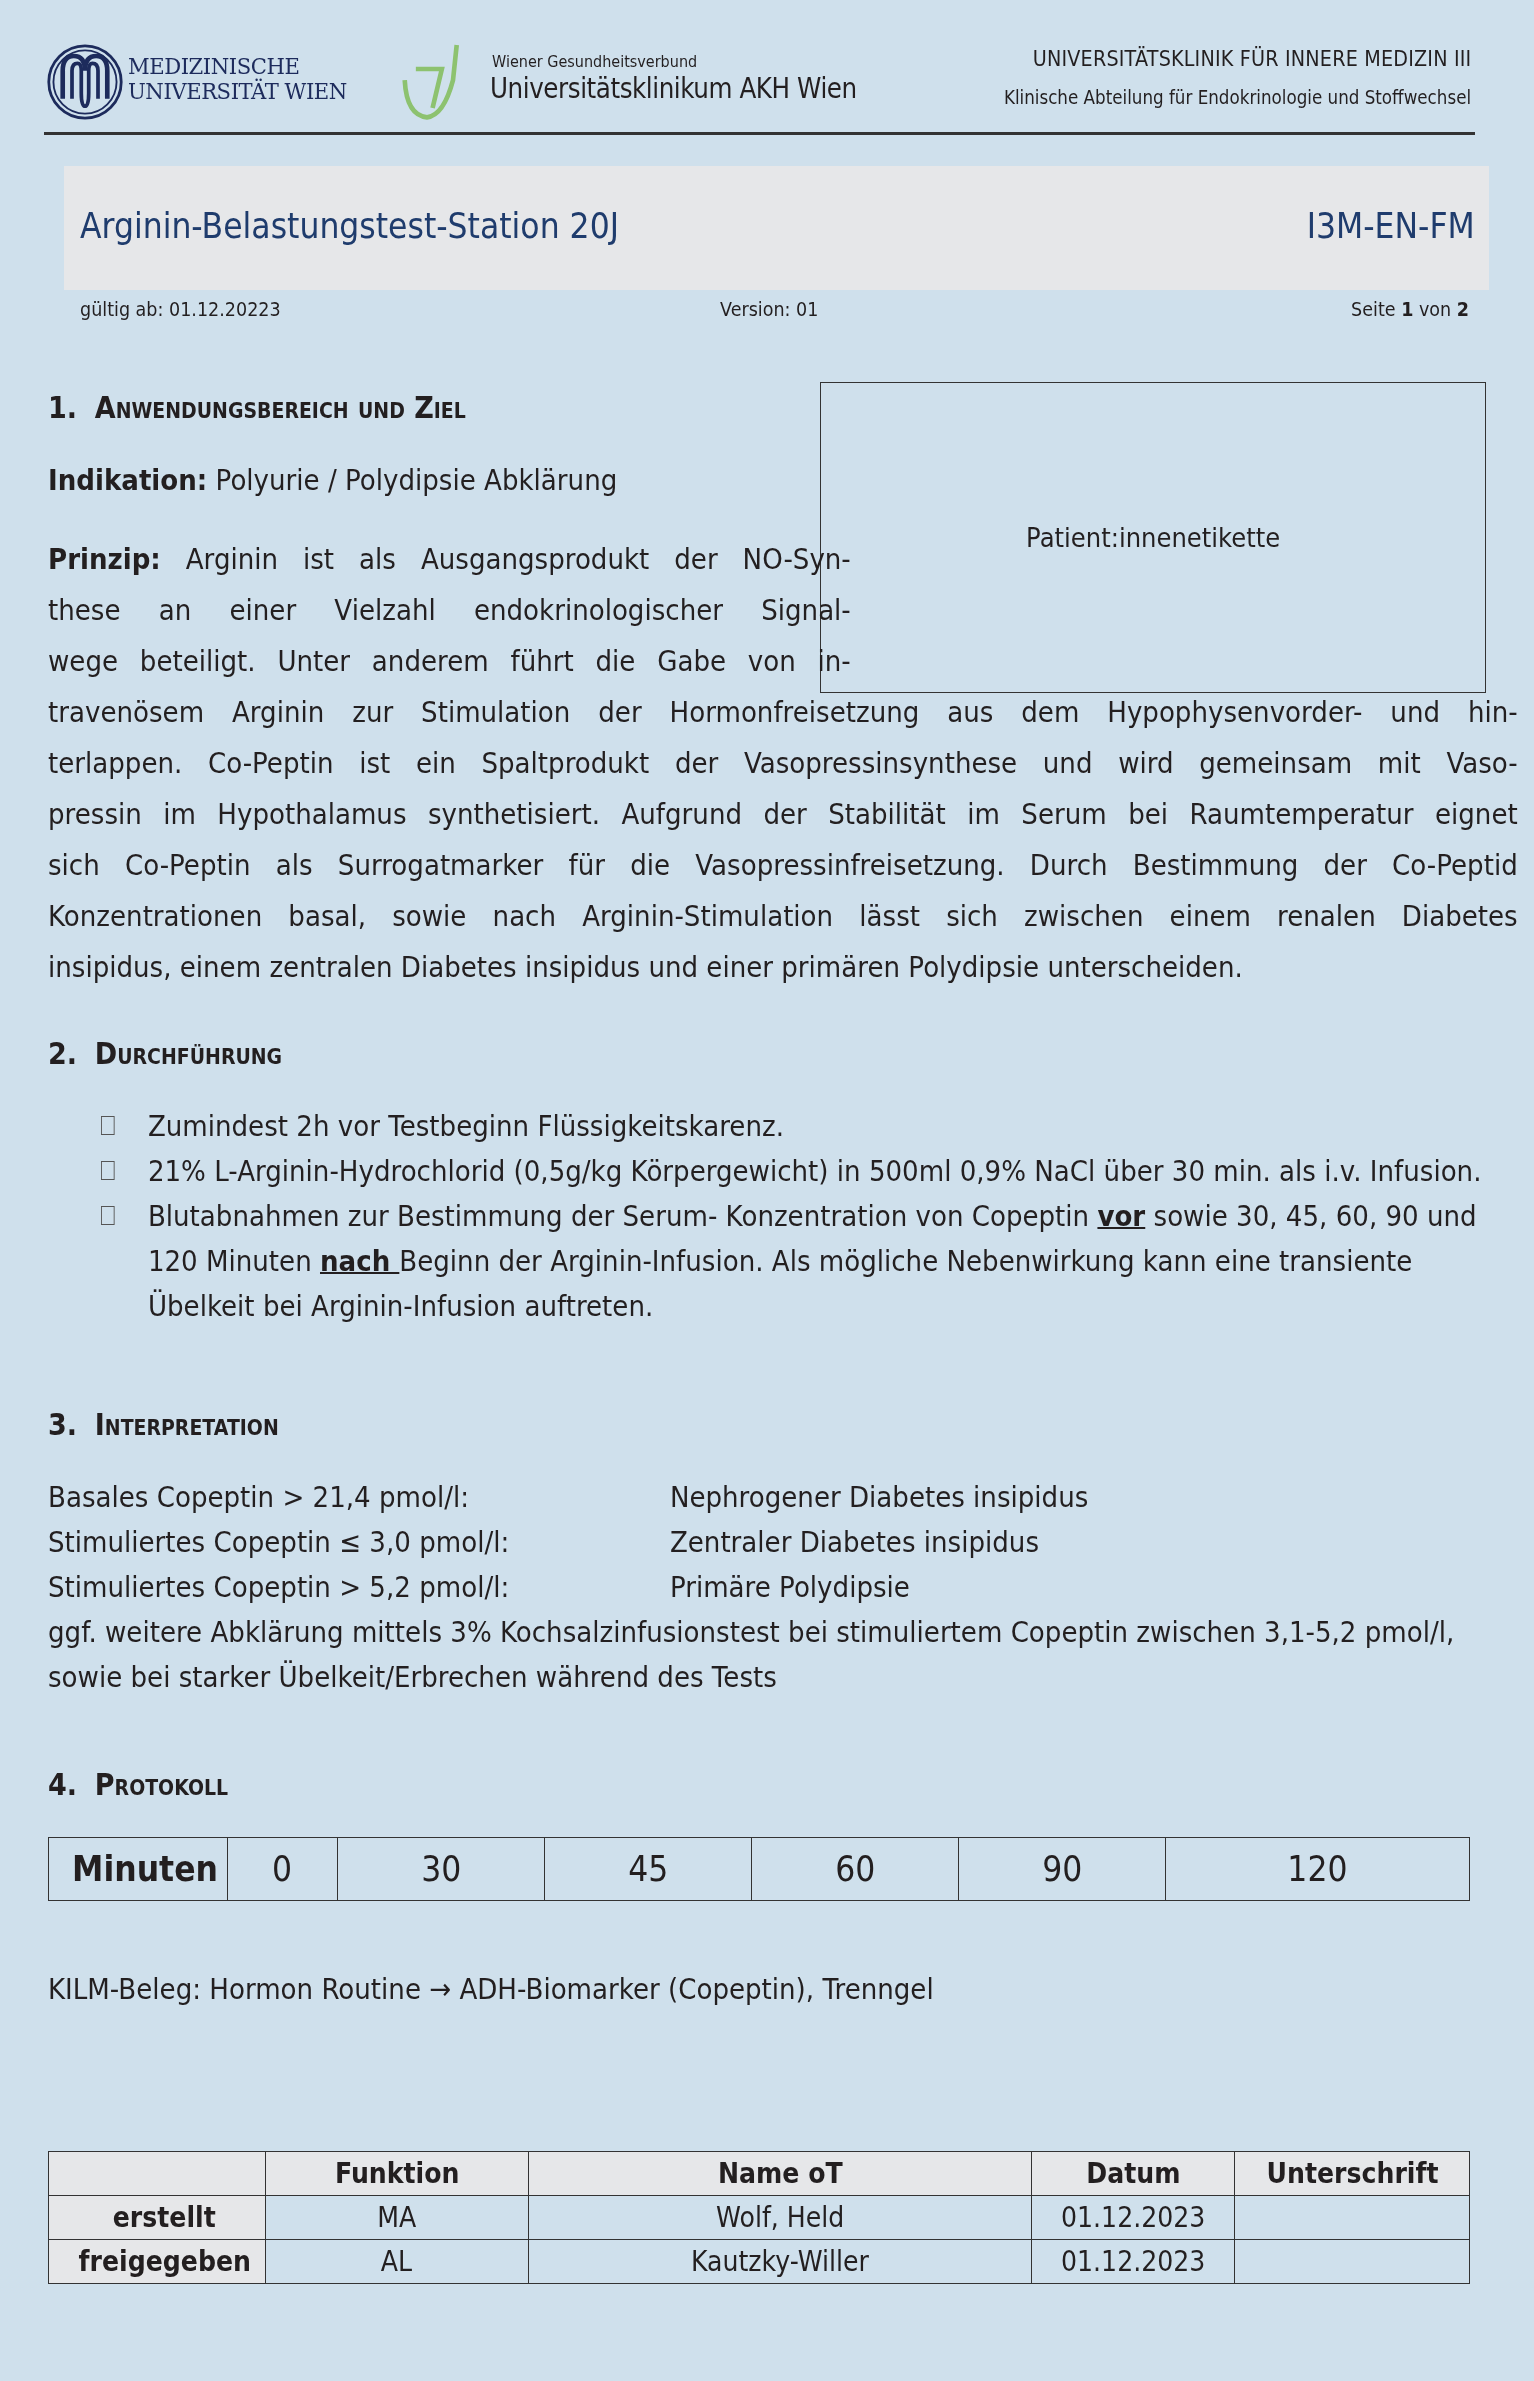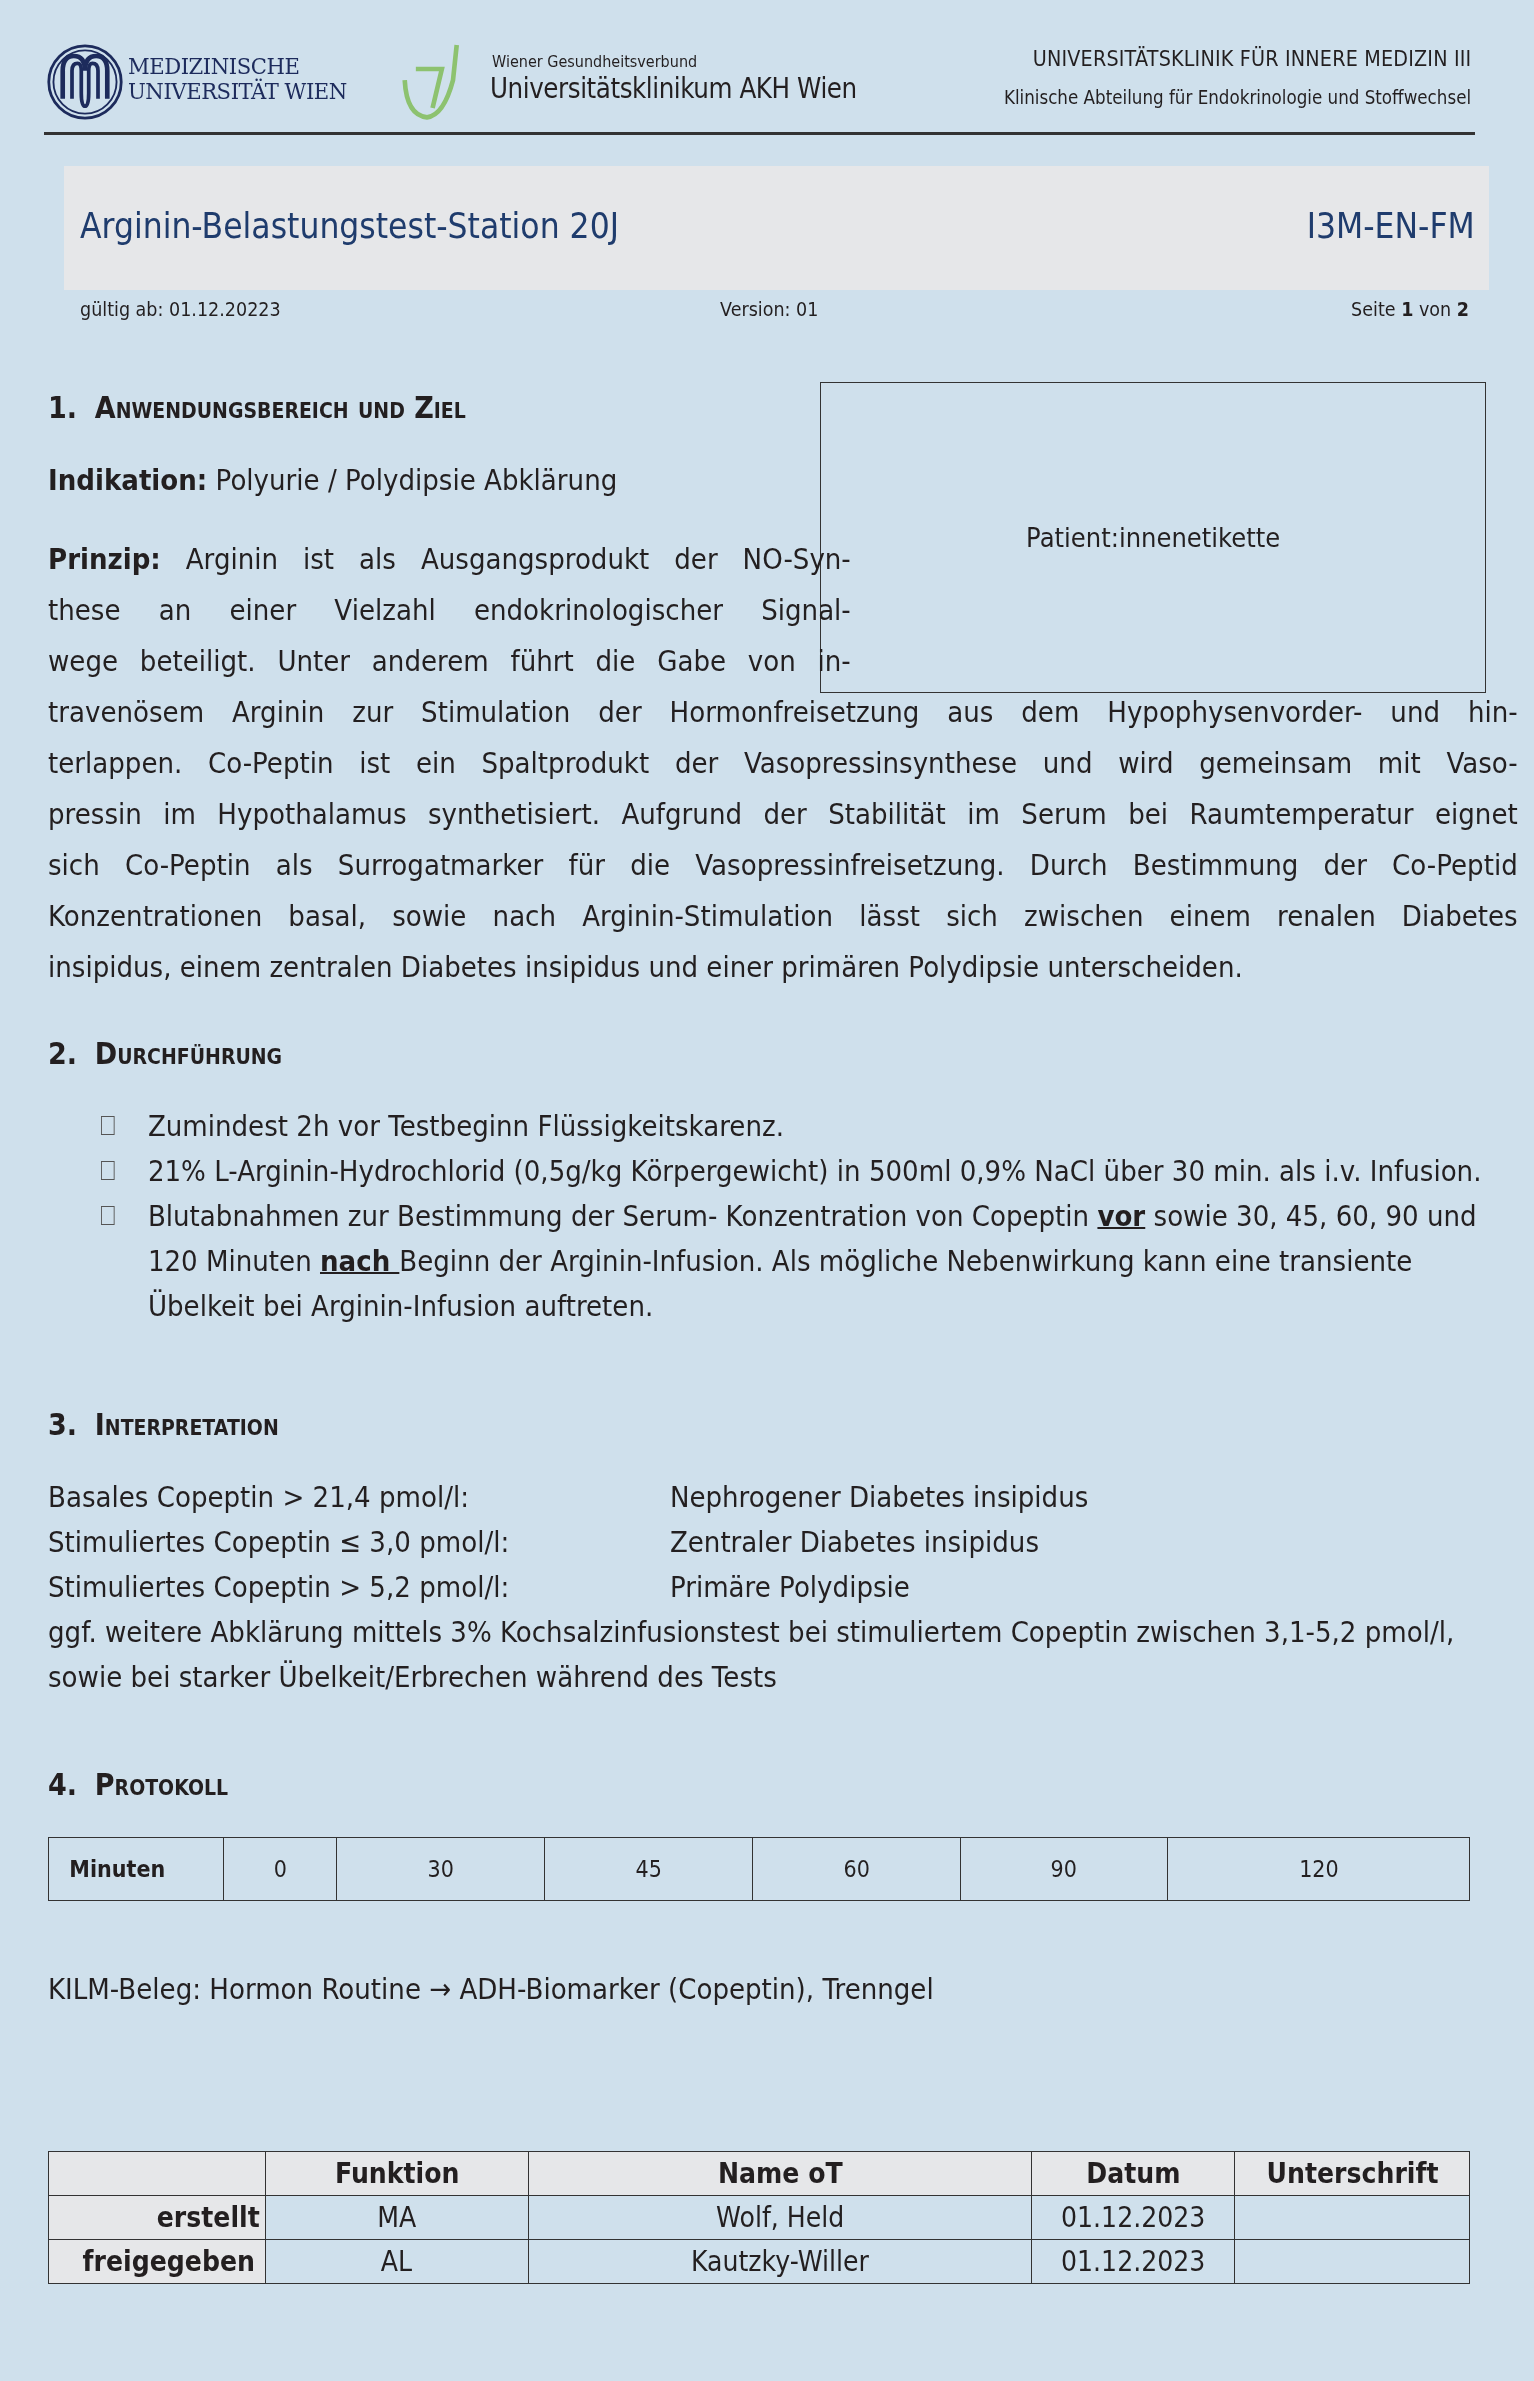--- a/index.html
+++ b/index.html
@@ -42,28 +42,28 @@
   .bullet + .bullet { margin-top:0px; }
   u { text-decoration:underline; text-decoration-thickness:1.9px; }
 
   .interp { left:48px; top:1470px; width:1670px; }
   .interp-row { display:flex; font-size:29px; line-height:45px; }
   .interp-row .k { width:691px; }
   .interp-note { font-size:29px; line-height:45px; }
 
   table { border-collapse:collapse; }
   .proto-table { left:48px; top:1837px; width:1422px; }
-  .proto-table td { border:1.9px solid #333; height:60px; text-align:center; font-size:23px; }
+  .proto-table td { border:1.9px solid #333; height:60px; text-align:center; font-size:35px; }
   .proto-table td.rowhead { text-align:left; font-weight:bold; padding-left:15px; width:158px; }
   .kilm { left:48px; top:1972px; font-size:29px; transform:scaleX(0.9); transform-origin:left top; }
 
   .sig-table { left:48px; top:2151px; width:1422px; }
   .sig-table th, .sig-table td { border:1.9px solid #333; height:43px; font-size:28px; text-align:center; padding:0; }
   .sig-table th { background:#e6e7e9; font-weight:bold; }
-  .sig-table td.rowlabel { background:#e6e7e9; font-weight:bold; text-align:right; padding-left:15px; }
+  .sig-table td.rowlabel { background:#e6e7e9; font-weight:bold; text-align:center; padding-left:15px; }
   .scale-inner { display:inline-block; transform:scaleX(0.9); }
 </style>
 </head>
 <body>
 
 <svg id="mu-logo" class="abs" viewBox="0 0 84 84">
   <circle cx="42" cy="42" r="39" fill="none" stroke="#1d2b5c" stroke-width="3"></circle>
   <circle cx="42" cy="42" r="34" fill="none" stroke="#1d2b5c" stroke-width="2"></circle>
   <path d="M18 60 V30 Q18 14 30 14 Q42 14 42 30 Q42 14 54 14 Q66 14 66 30 V60" fill="none" stroke="#1d2b5c" stroke-width="5"></path>
   <path d="M28 60 V30 Q28 22 34 22 Q38 22 38 30 V54 Q38 68 42 68 Q46 68 46 54 V30 Q46 22 50 22 Q56 22 56 30 V60" fill="none" stroke="#1d2b5c" stroke-width="4"></path>

